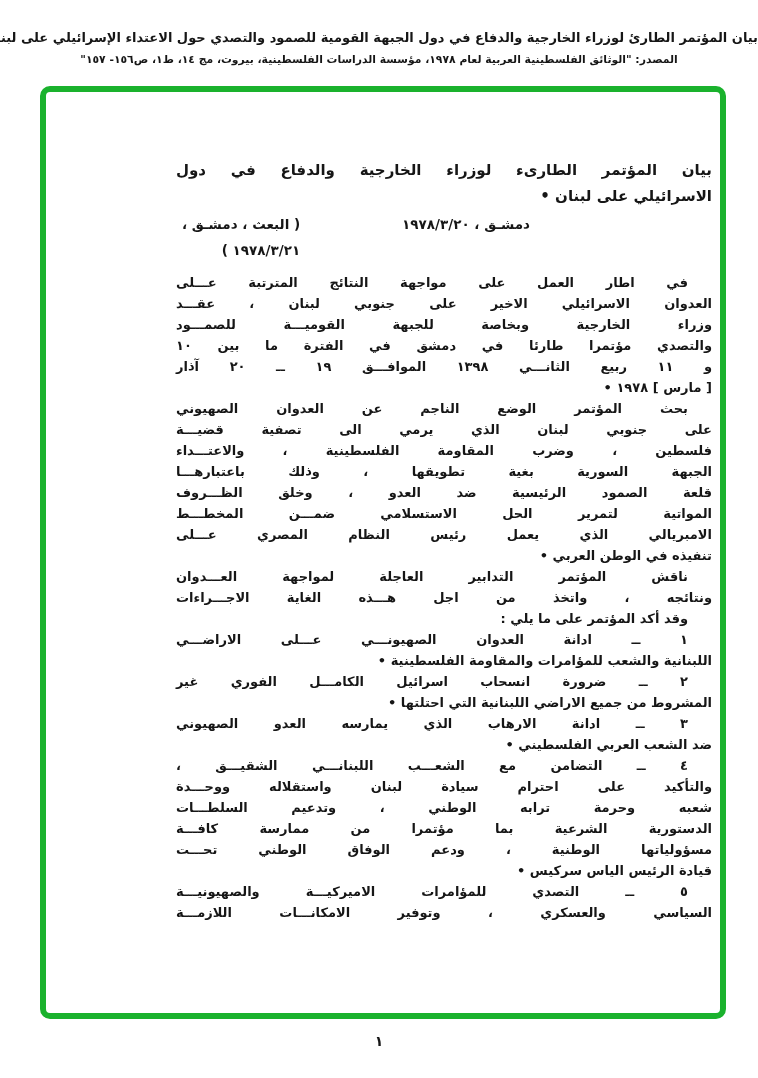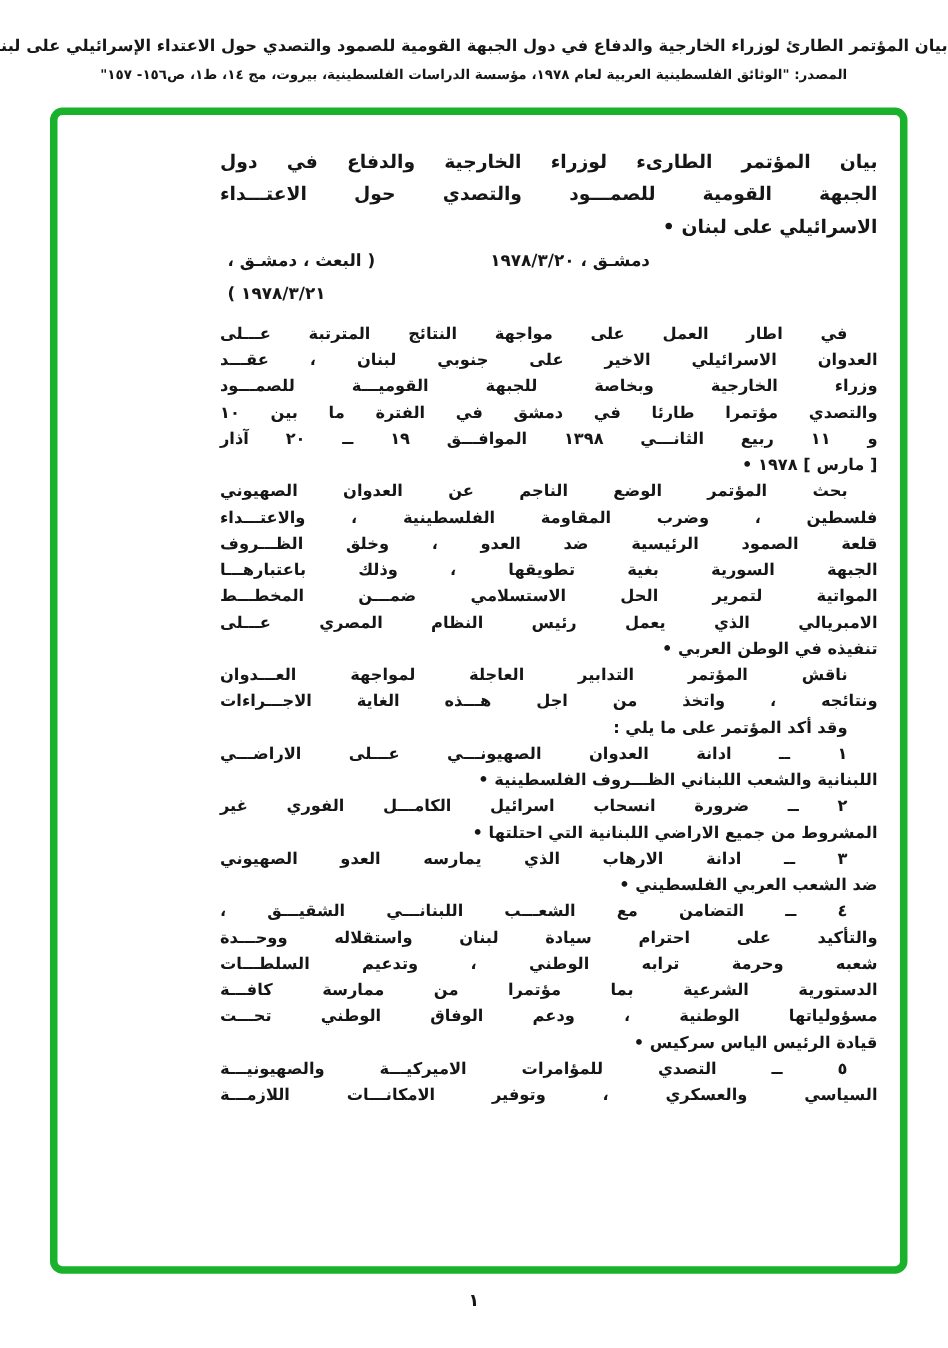--- a/index.html
+++ b/index.html
@@ -14,79 +14,79 @@
   .hdr2{
     margin-top:8px;text-align:center;direction:rtl;
     font-size:10.8px;font-weight:700;white-space:nowrap;
   }
   .frame{
     box-sizing:border-box;margin:20px 0 0 40px;width:686px;height:933px;
     border:6px solid #1ab22d;border-radius:10px;background:#ffffff;
   }
   .col{
     box-sizing:border-box;width:100%;height:100%;
-    padding:24px 18px 0 130px;direction:rtl;
+    padding:24px 8px 0 130px;direction:rtl;margin-top:41px;
   }
   .tline{font-size:15px;line-height:26px;font-weight:700;}
   .line{font-size:13px;line-height:21px;font-weight:700;}
   .just{text-align:justify;text-align-last:justify;}
   .right{text-align:left;text-align-last:right;}
   .ind{padding-right:24px;}
   .dateline{
     display:flex;justify-content:space-between;align-items:flex-start;direction:rtl;
     padding:2px 182px 0 6px;font-size:13.5px;line-height:26px;font-weight:700;
     margin-bottom:9px;
   }
-  .dl-left{text-align:left;}
+  .dl-left{text-align:right;}
   .pagenum{
     text-align:center;font-size:14px;font-weight:700;margin-top:14px;direction:rtl;
   }
 </style>
 </head>
 <body>
 
 <div class="hdr1">بيان المؤتمر الطارئ لوزراء الخارجية والدفاع في دول الجبهة القومية للصمود والتصدي حول الاعتداء الإسرائيلي على لبنان</div>
 <div class="hdr2">المصدر: "الوثائق الفلسطينية العربية لعام ١٩٧٨، مؤسسة الدراسات الفلسطينية، بيروت، مج ١٤، ط١، ص١٥٦- ١٥٧"</div>
 
 <div class="frame" style="border-color: rgb(26, 178, 45);">
   <div class="col">
 
     <div>
         <div class="tline just">بيان المؤتمر الطارىء لوزراء الخارجية والدفاع في دول</div>
-        <div class="tline just">الجبهة القومية للصمـــود والتصدي حول الاعتـــداء</div>
         <div class="tline right">الاسرائيلي على لبنان •</div>
       </div>
 
     <div class="dateline">
       <span>دمشـق ، ١٩٧٨/٣/٢٠</span>
       <span class="dl-left">
         <div>( البعث ، دمشـق ،</div>
         <div>١٩٧٨/٣/٢١ )</div>
       </span>
     </div>
 
     <div>
         <div class="line just ind">في اطار العمل على مواجهة النتائج المترتبة عـــلى</div>
         <div class="line just">العدوان الاسرائيلي الاخير على جنوبي لبنان ، عقـــد</div>
         <div class="line just">وزراء الخارجية وبخاصة للجبهة القوميـــة للصمـــود</div>
         <div class="line just">والتصدي مؤتمرا طارئا في دمشق في الفترة ما بين ١٠</div>
         <div class="line just">و ١١ ربيع الثانـــي ١٣٩٨ الموافـــق ١٩ ــ ٢٠ آذار</div>
         <div class="line right">[ مارس ] ١٩٧٨ •</div>
         <div class="line just ind">بحث المؤتمر الوضع الناجم عن العدوان الصهيوني</div>
+        <div class="line just">على جنوبي لبنان الذي يرمي الى تصفية قضيـــة</div>
         <div class="line just">فلسطين ، وضرب المقاومة الفلسطينية ، والاعتـــداء</div>
+        <div class="line just">الجبهة السورية بغية تطويقها ، وذلك باعتبارهـــا</div>
         <div class="line just">قلعة الصمود الرئيسية ضد العدو ، وخلق الظـــروف</div>
-        <div class="line just">الجبهة السورية بغية تطويقها ، وذلك باعتبارهـــا</div>
         <div class="line just">المواتية لتمرير الحل الاستسلامي ضمـــن المخطـــط</div>
         <div class="line just">الامبريالي الذي يعمل رئيس النظام المصري عـــلى</div>
         <div class="line right">تنفيذه في الوطن العربي •</div>
         <div class="line just ind">ناقش المؤتمر التدابير العاجلة لمواجهة العـــدوان</div>
         <div class="line just">ونتائجه ، واتخذ من اجل هـــذه الغاية الاجـــراءات</div>
         <div class="line right ind">وقد أكد المؤتمر على ما يلي :</div>
         <div class="line just ind">١ ــ ادانة العدوان الصهيونـــي عـــلى الاراضـــي</div>
-        <div class="line right">اللبنانية والشعب اللبناني الظـــروف الفلسطينية •</div>
+        <div class="line right">اللبنانية والشعب للمؤامرات والمقاومة الفلسطينية •</div>
         <div class="line just ind">٢ ــ ضرورة انسحاب اسرائيل الكامـــل الفوري غير</div>
         <div class="line right">المشروط من جميع الاراضي اللبنانية التي احتلتها •</div>
         <div class="line just ind">٣ ــ ادانة الارهاب الذي يمارسه العدو الصهيوني</div>
         <div class="line right">ضد الشعب العربي الفلسطيني •</div>
         <div class="line just ind">٤ ــ التضامن مع الشعـــب اللبنانـــي الشقيـــق ،</div>
         <div class="line just">والتأكيد على احترام سيادة لبنان واستقلاله ووحـــدة</div>
         <div class="line just">شعبه وحرمة ترابه الوطني ، وتدعيم السلطـــات</div>
         <div class="line just">الدستورية الشرعية بما مؤتمرا من ممارسة كافـــة</div>
         <div class="line just">مسؤولياتها الوطنية ، ودعم الوفاق الوطني تحـــت</div>
         <div class="line right">قيادة الرئيس الياس سركيس •</div>

